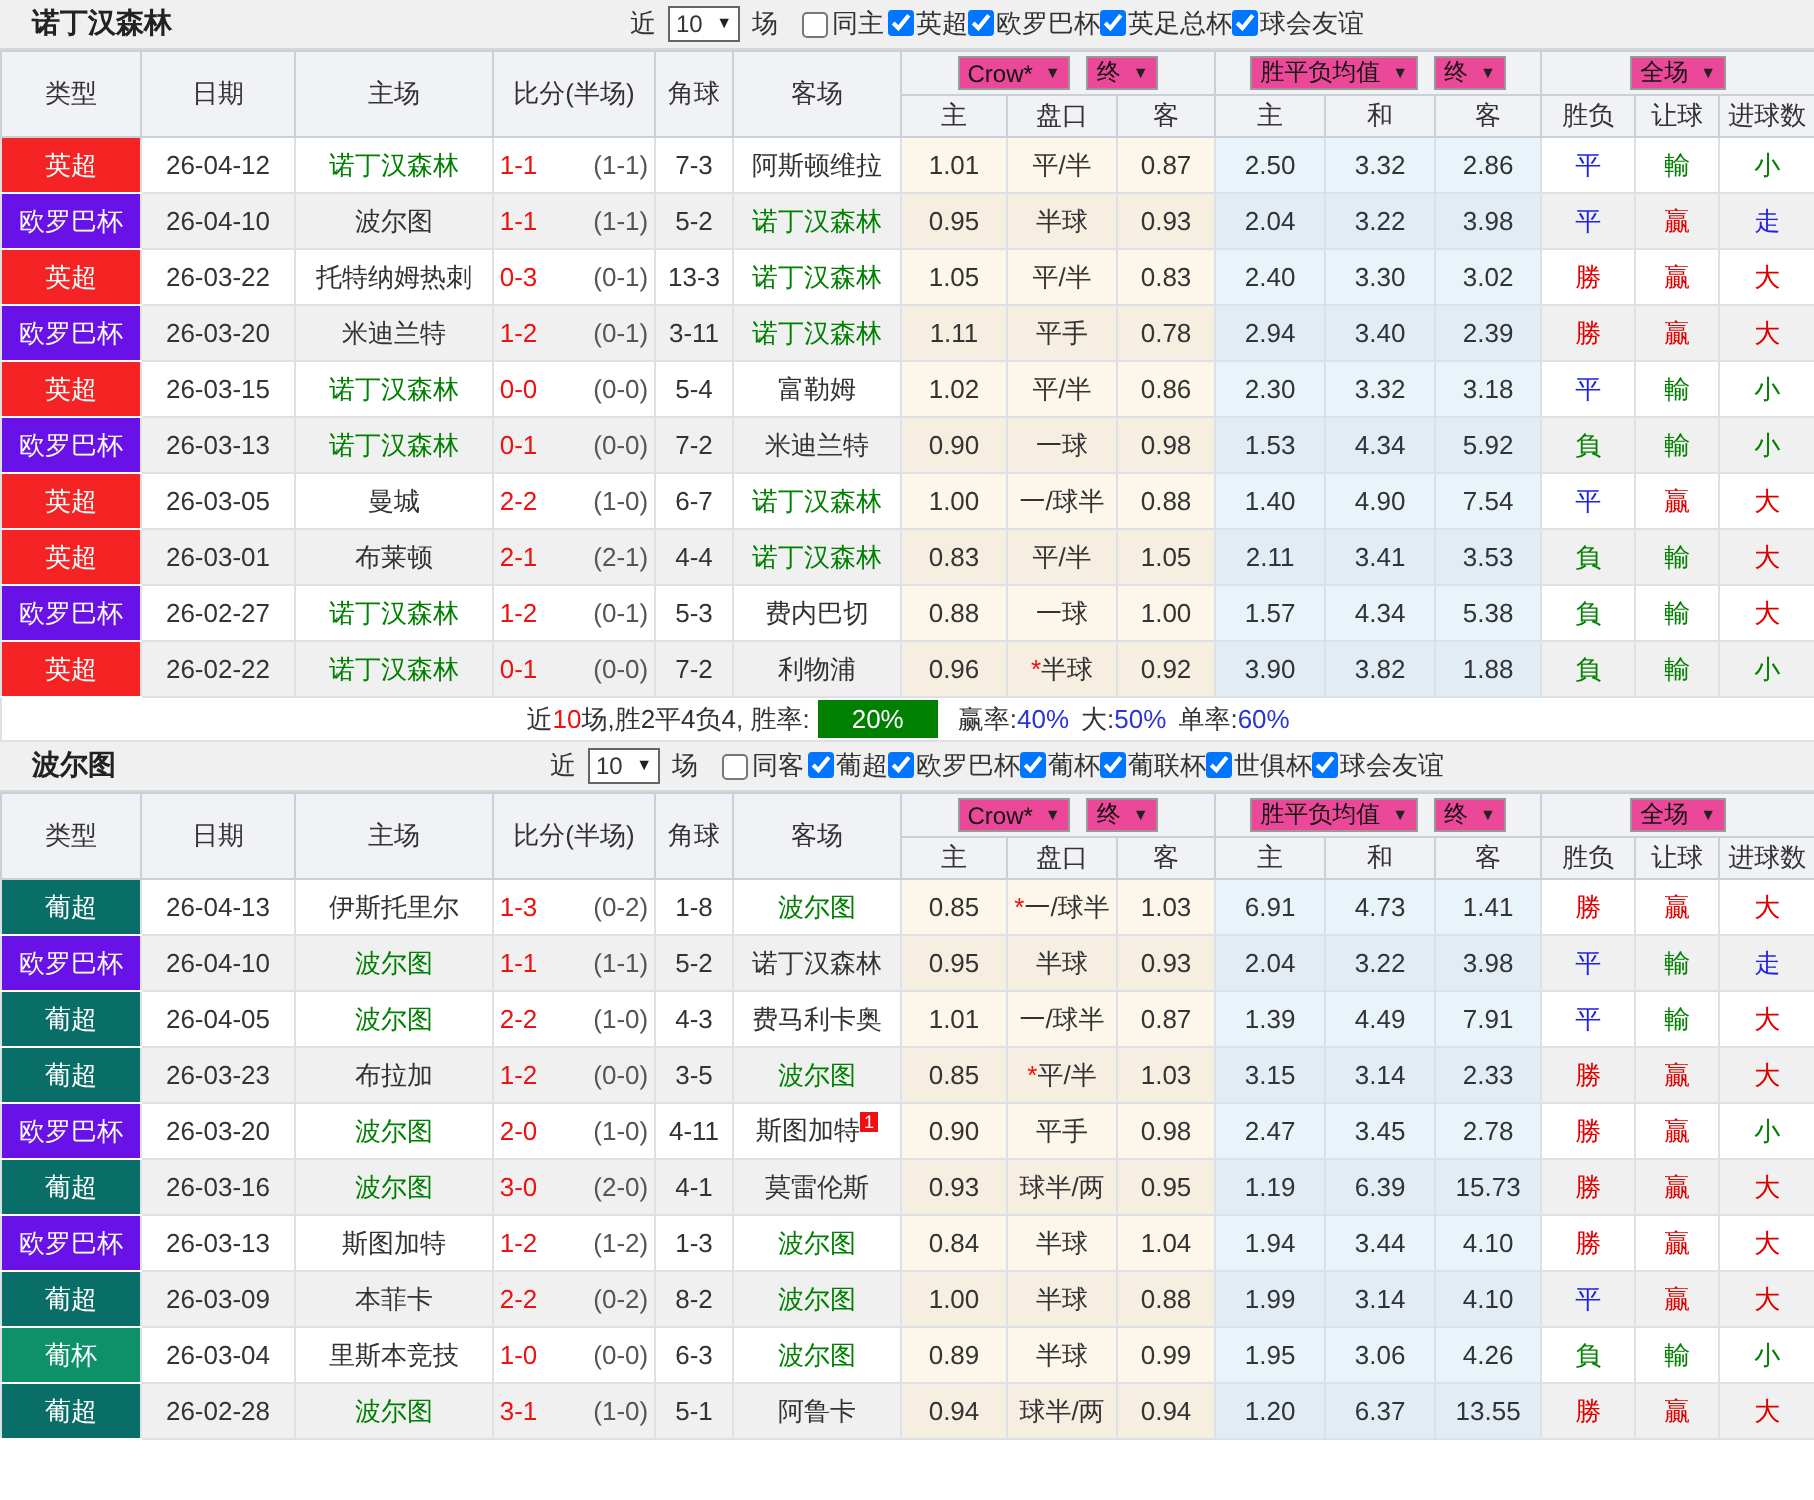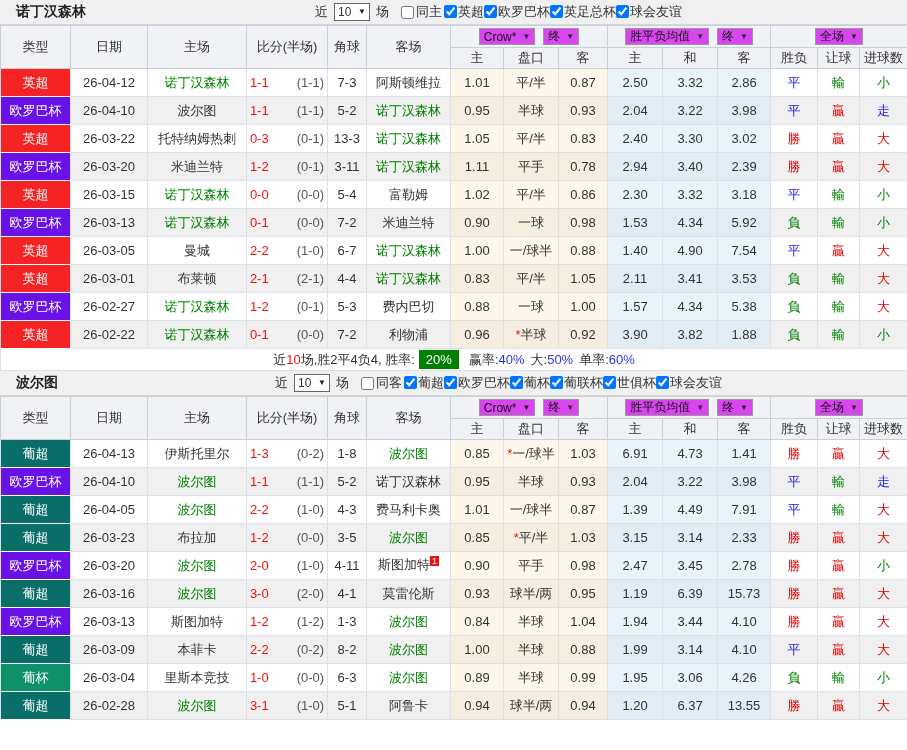--- a/index.html
+++ b/index.html
@@ -44,21 +44,21 @@
   .same-chk input { margin-left:10px; }
   
   table { border-collapse:collapse; width:907px; table-layout:fixed; }
   thead th {
     background:#f0f2f5; border:1px solid #c9d0d8; font-weight:normal;
     font-size:13px; color:#333; padding:0; height:21px;
   }
   th.top-group { height:22px; }
   .dd-wrap { display:flex; align-items:center; justify-content:center; gap:8px; }
   .dd {
-    background:#d946ef; border:1px solid #999; height:17px; display:inline-flex;
+    background:#ec4899; border:1px solid #999; height:17px; display:inline-flex;
     align-items:center; padding:0 4px; gap:6px; font-size:12px; color:#111; cursor:pointer;
   }
   tbody.rows td {
     border:1px solid #dde1e6; text-align:center; height:28px; padding:0;
     overflow:hidden; white-space:nowrap; font-size:13px;
   }
   tbody.rows td.type { color:#fff; border-bottom:1px solid #fff; border-top:1px solid #fff; }
   tr.even td.date, tr.even td.team, tr.even td.score, tr.even td.corner, tr.even td.res { background:#f0f0f0; }
   td.odd-c { background:#fdf6ea; }
   tr.even td.odd-c { background:#f5eee1; }
@@ -70,21 +70,21 @@
   .star { color:#ee1111; }
   .supbadge {
     background:#ee1111; color:#fff; font-size:9px; padding:0 2px;
     vertical-align:super; line-height:1.2;
   }
   tr.summary td {
     height:22px; text-align:center; border:1px solid #dde1e6;
     background:#fff; font-size:13px; padding:0;
   }
   .sum-red { color:#ee1111; }
-  .sum-rate { background:#008000; color:#fff; padding:2px 7px; margin:0 4px; }
+  .sum-rate { background:#008000; color:#fff; padding:2px 17px; margin:0 4px; }
   .sum-blue { color:#2a35d8; }
   .sum-lbl { margin-left:6px; }
 </style>
 </head>
 <body>
 
 <div class="window">
 
 
   <section>

